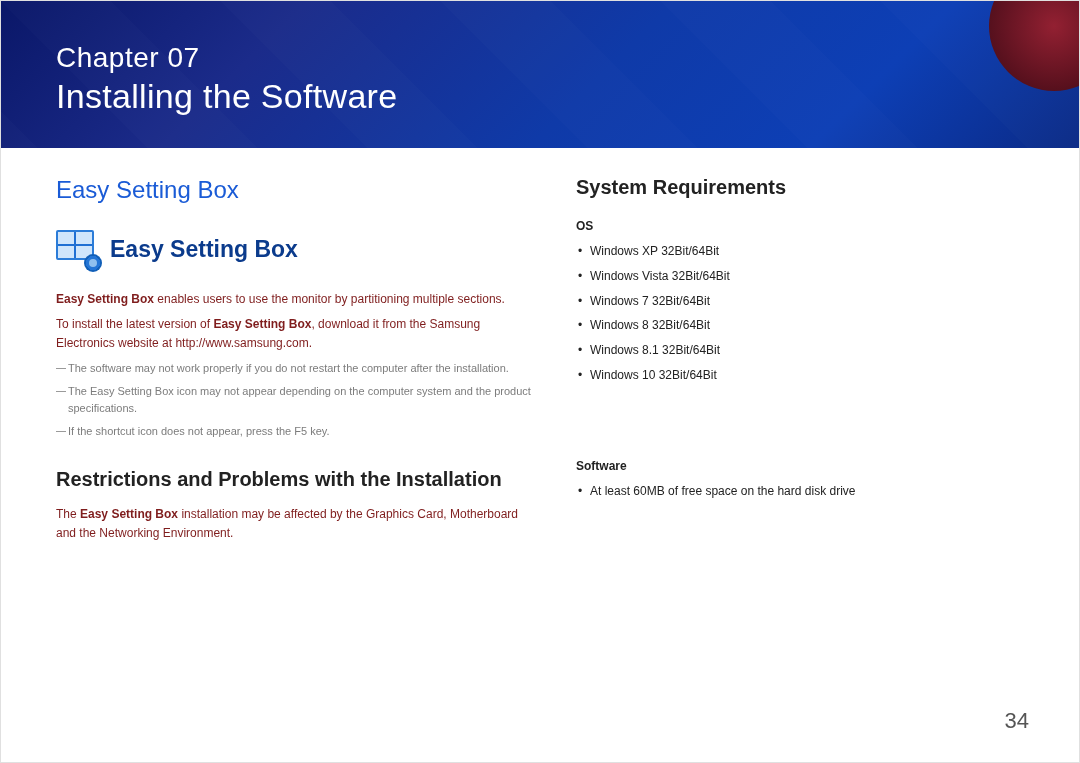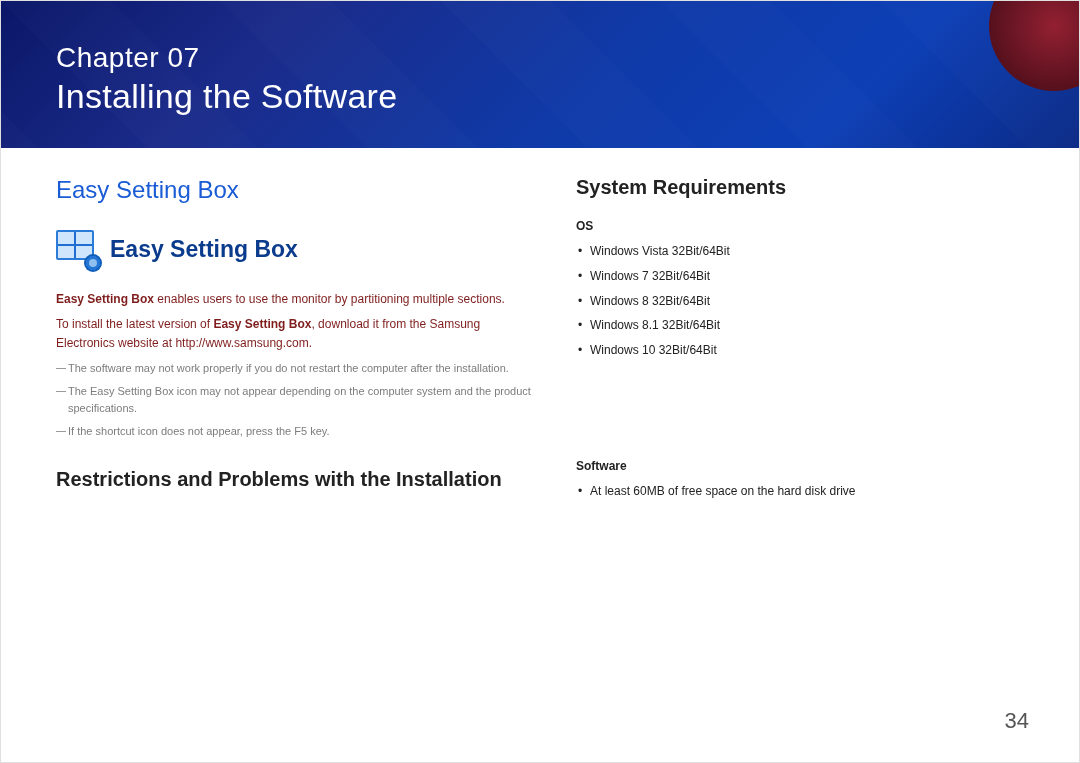--- a/index.html
+++ b/index.html
@@ -222,30 +222,34 @@
         <span>To install the latest version of </span><span class="b">Easy Setting Box</span><span>, download it from the Samsung Electronics website at http://www.samsung.com.</span>
       </p>
 
       <div class="note">The software may not work properly if you do not restart the computer after the installation.</div>
       <div class="note">
         <span>The </span><span class="b">Easy Setting Box</span><span> icon may not appear depending on the computer system and the product specifications.</span>
       </div>
       <div class="note">If the shortcut icon does not appear, press the F5 key.</div>
 
       <div class="h2">Restrictions and Problems with the Installation</div>
+      <p class="p">
+        <span>The </span><span class="b">Easy Setting Box</span><span> installation may be affected by the Graphics Card, Motherboard and the Networking Environment.</span>
+      </p>
 
     </div>
 
     <div class="col-right">
       <div class="h2-right">System Requirements</div>
 
       <div class="table">
         <div class="colA">
           <div class="th">OS</div>
           <ul class="ul">
+            <li>Windows XP 32Bit/64Bit</li>
             <li>Windows Vista 32Bit/64Bit</li>
             <li>Windows 7 32Bit/64Bit</li>
             <li>Windows 8 32Bit/64Bit</li>
             <li>Windows 8.1 32Bit/64Bit</li>
             <li>Windows 10 32Bit/64Bit</li>
           </ul>
         </div>
         <div class="colB">
           <div class="th">Software</div>
           <ul class="ul">

